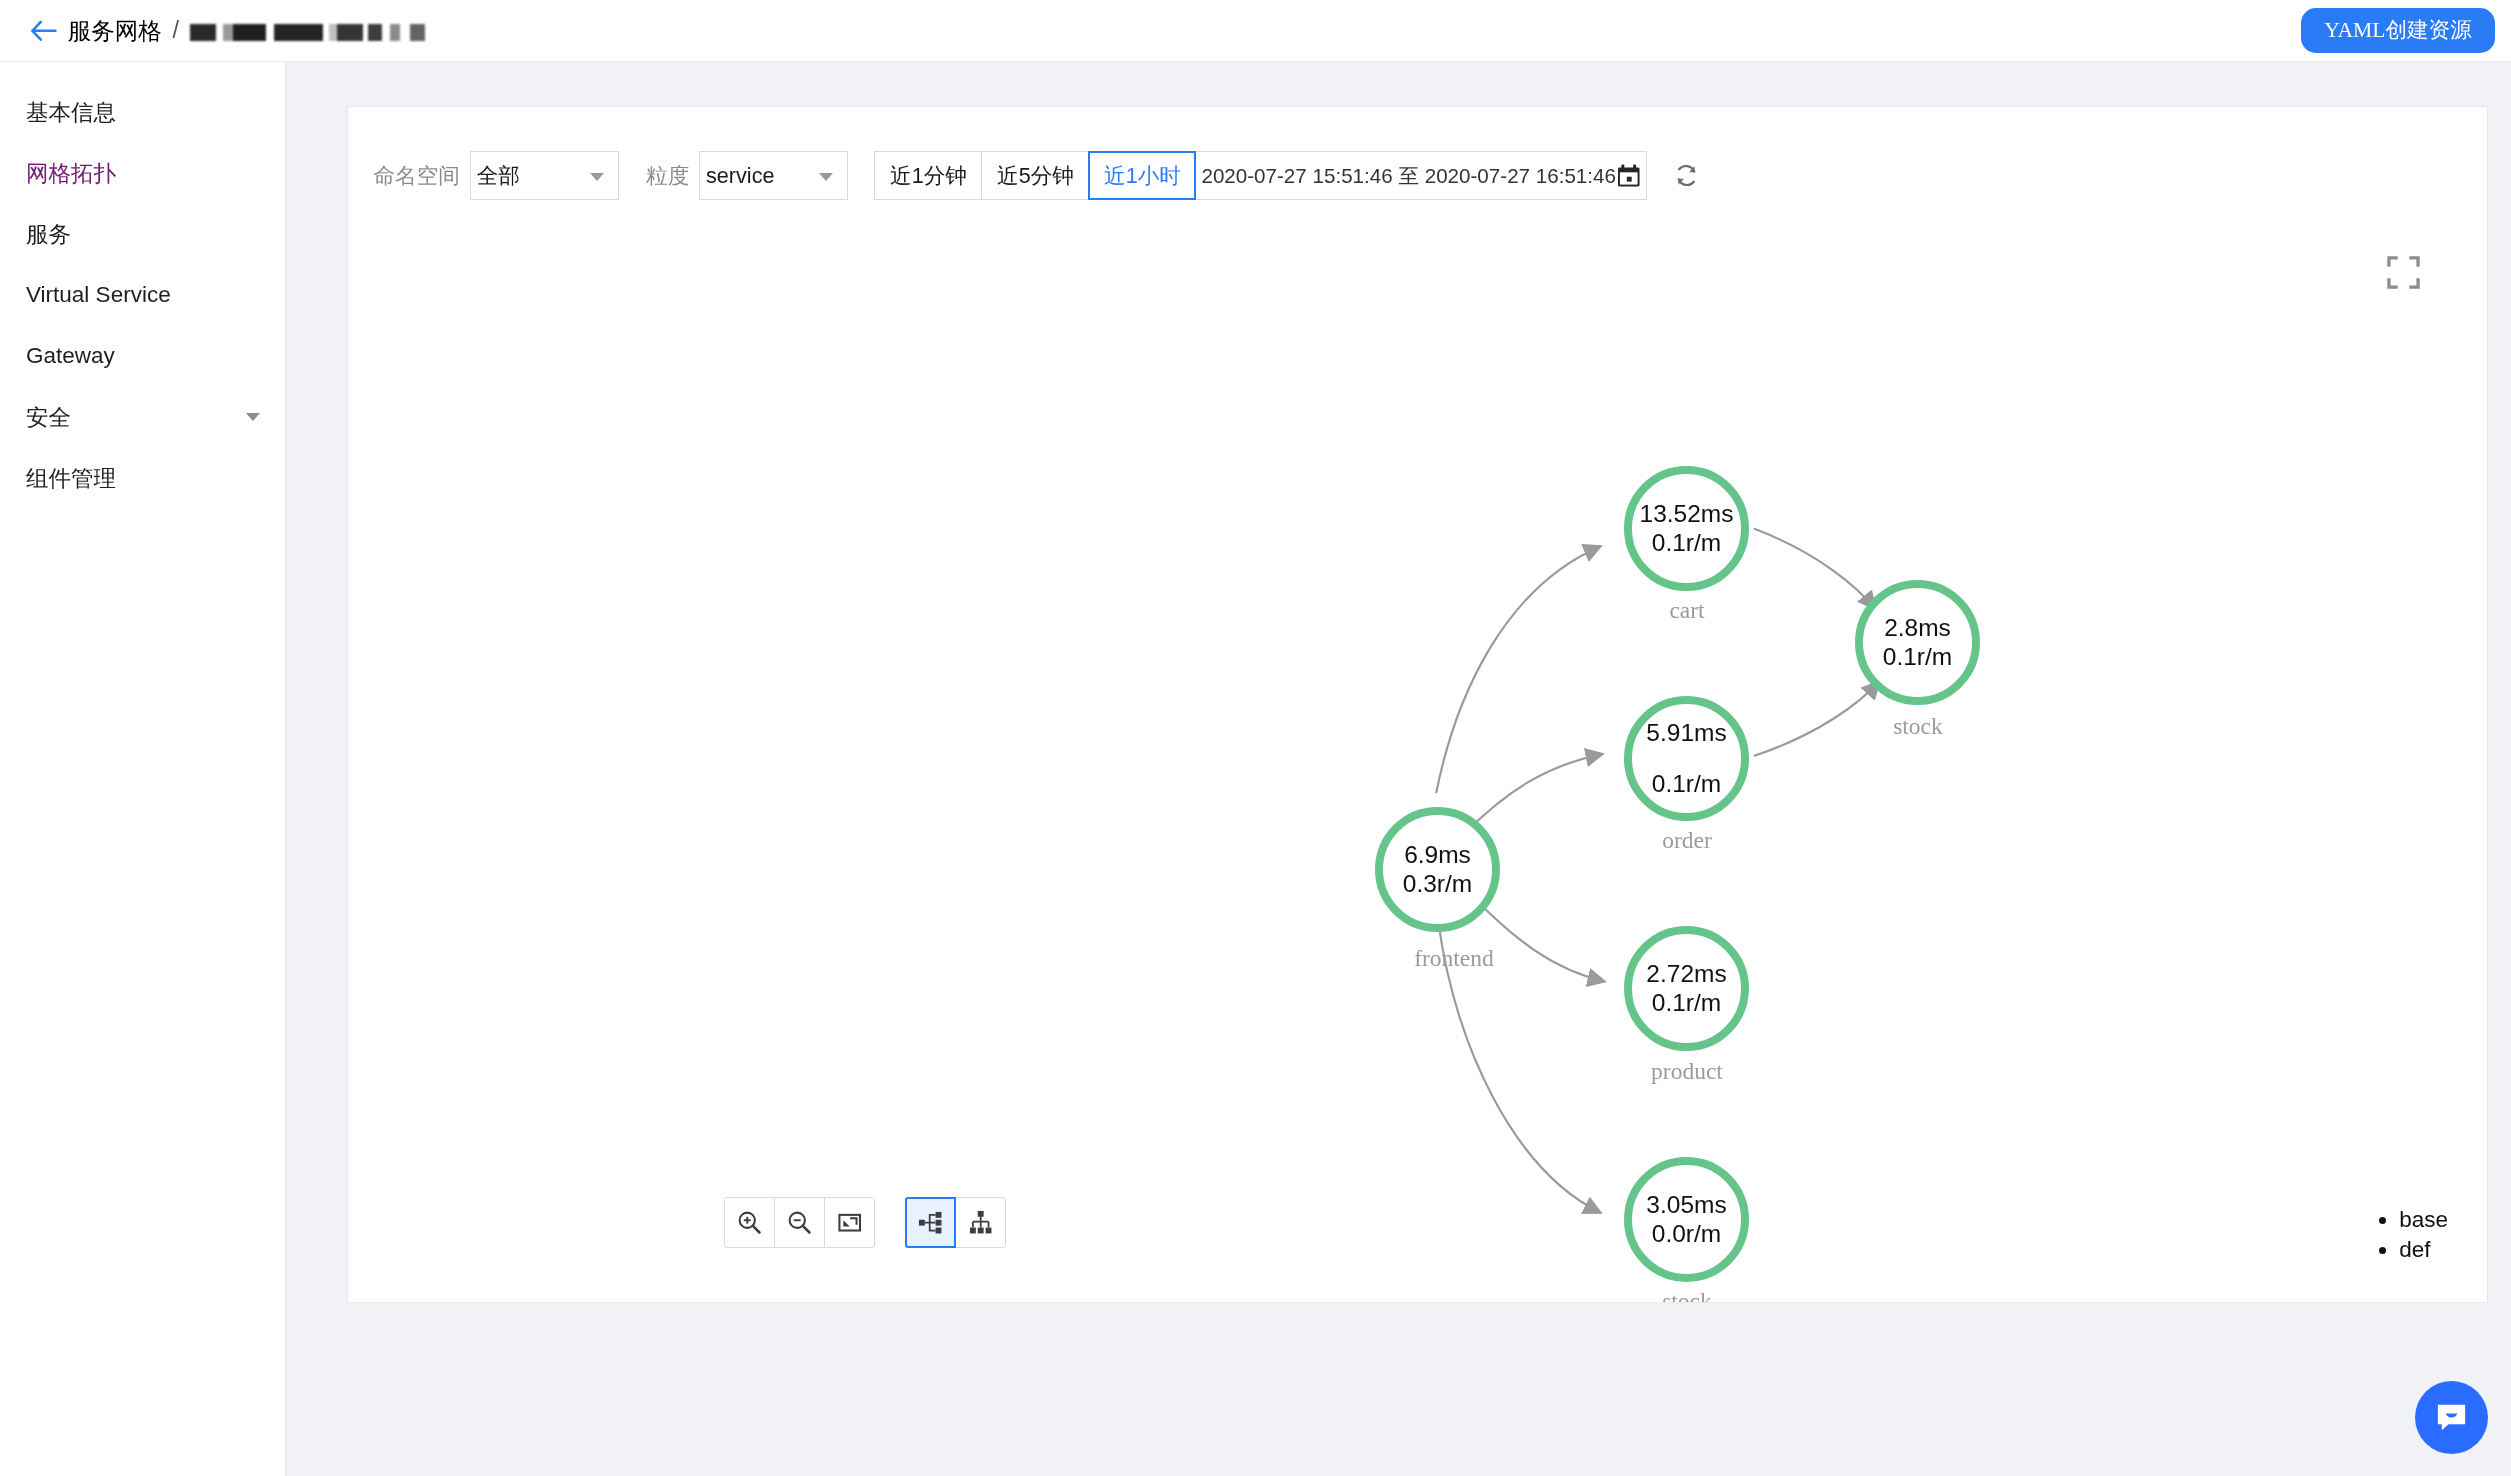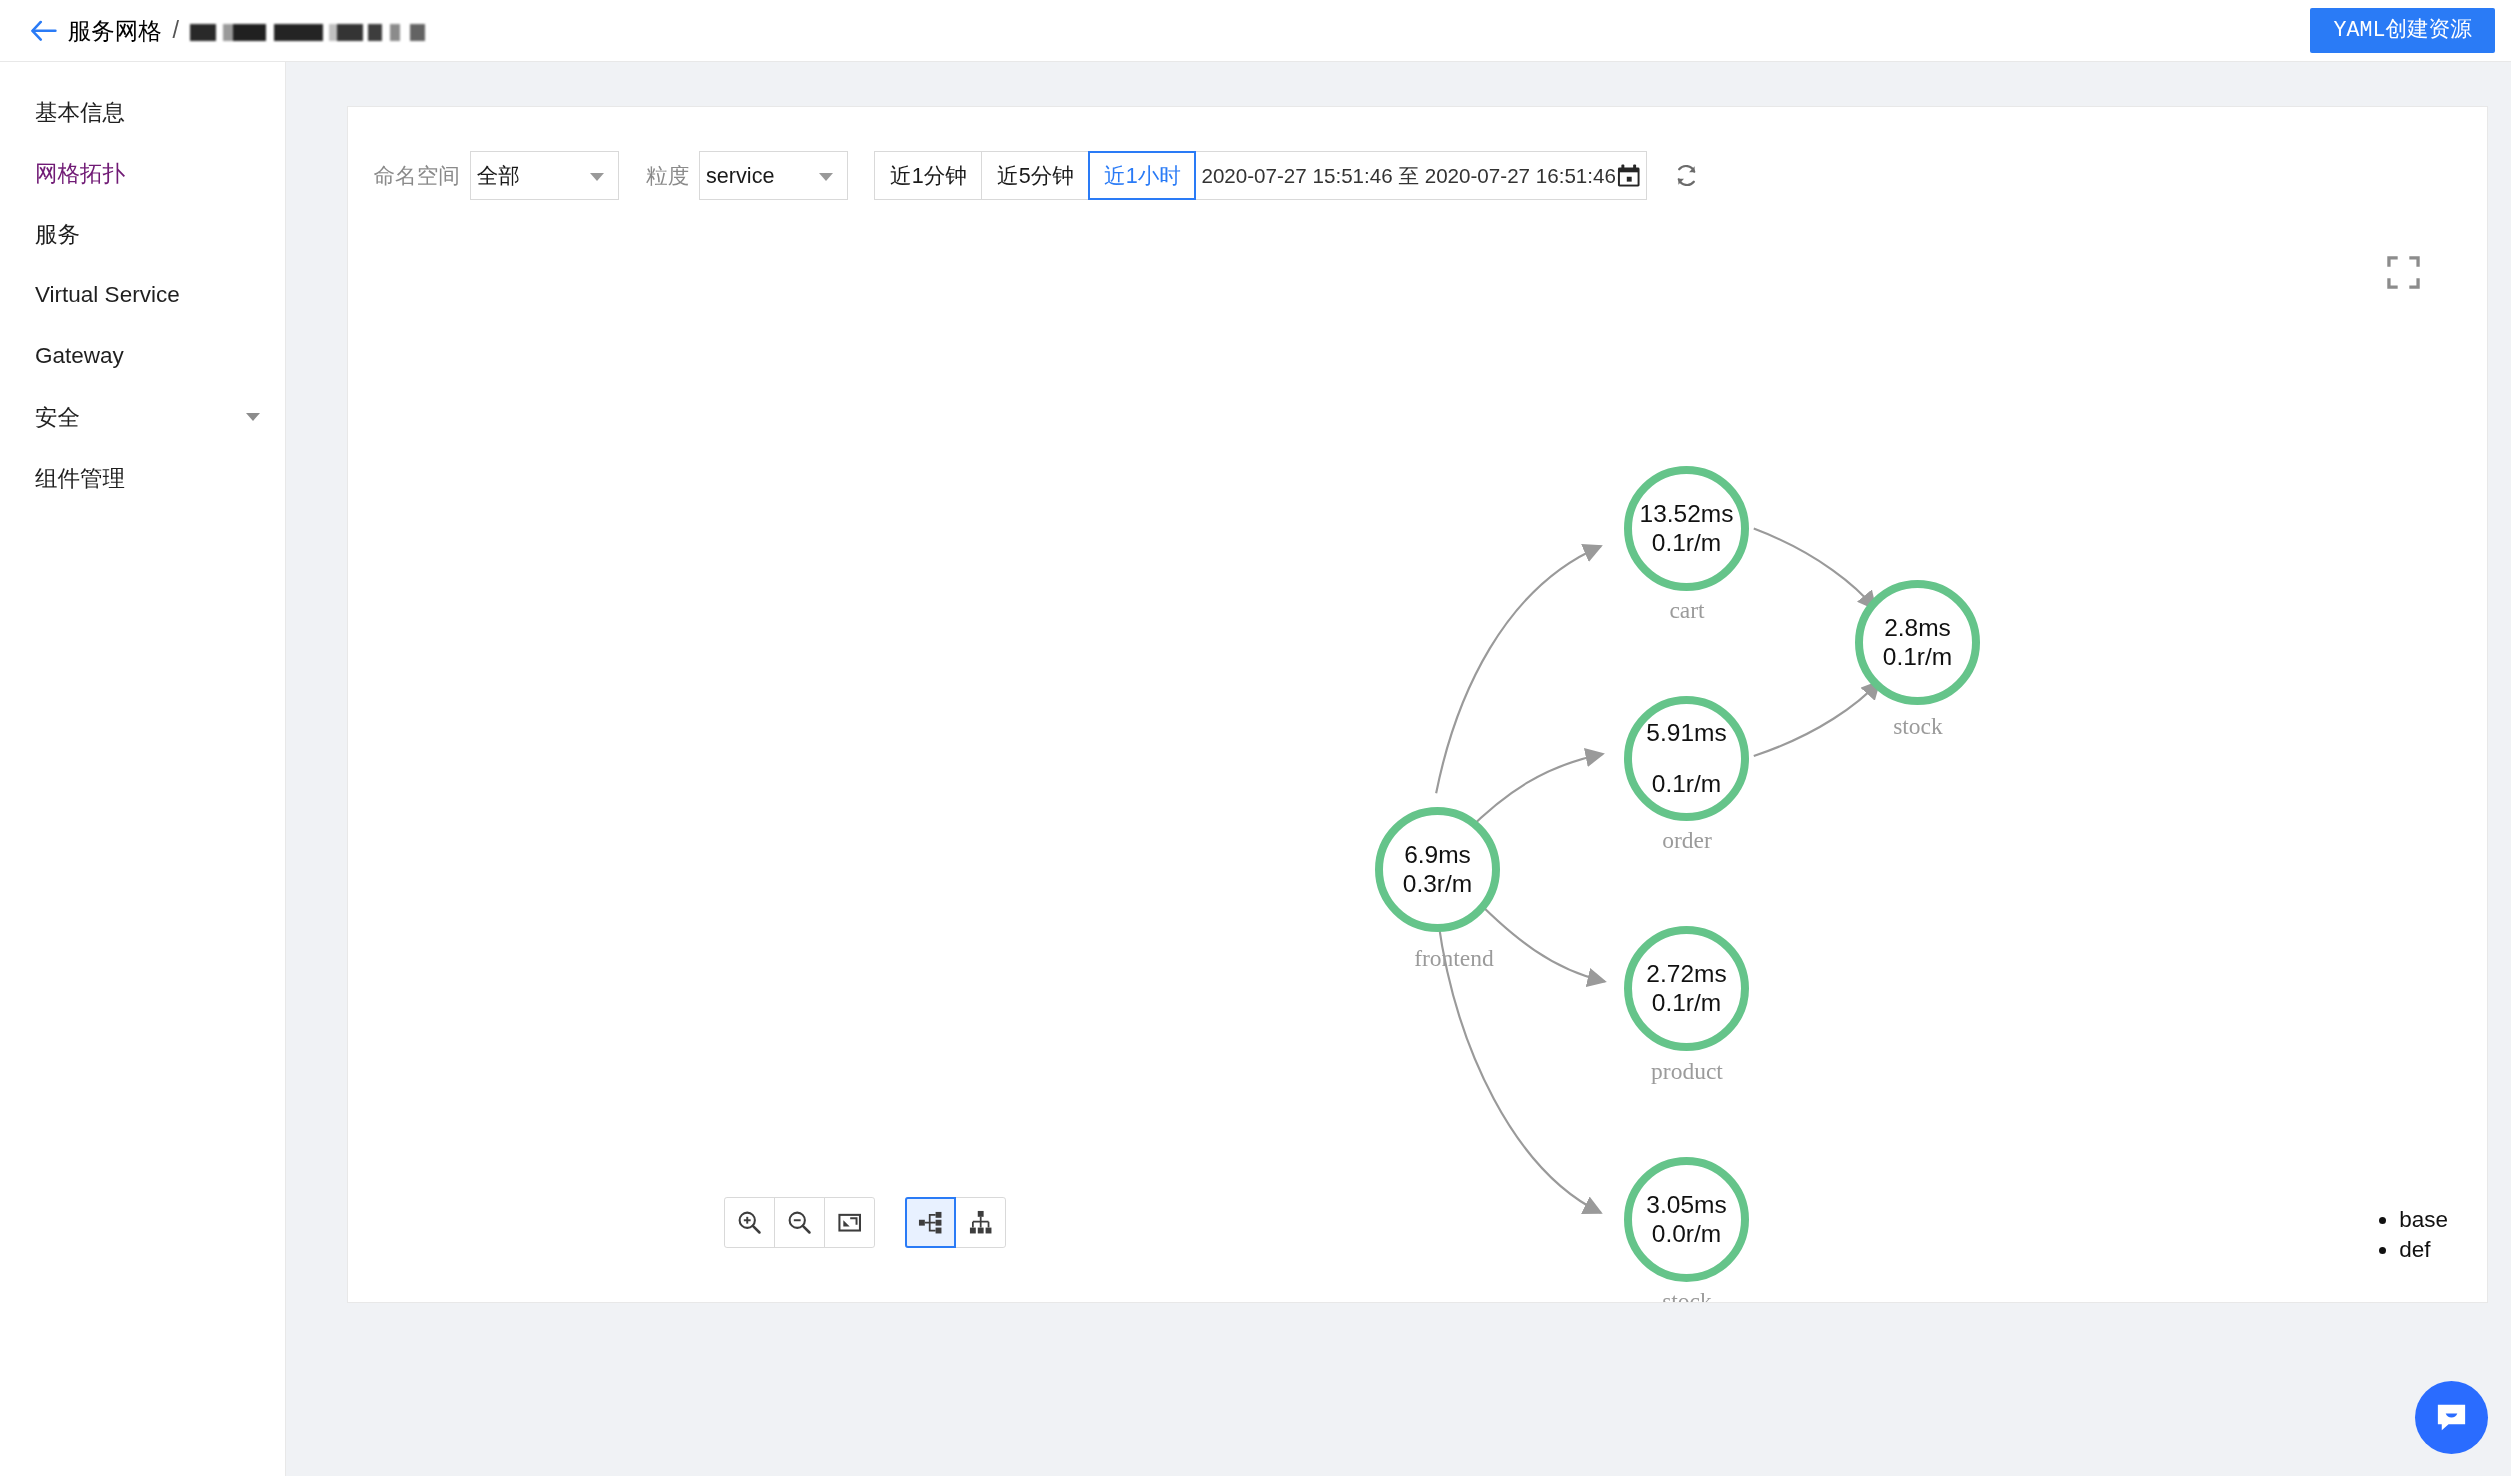--- a/index.html
+++ b/index.html
@@ -46,38 +46,38 @@
         rgba(255,255,255,0) 173px 178px,
         rgba(40,40,40,.9) 178px 192px, rgba(255,255,255,0) 192px 200px,
         rgba(90,90,90,.7) 200px 210px, rgba(255,255,255,0) 210px 220px,
         rgba(60,60,60,.8) 220px 235px);
     filter: blur(1.2px);
   }
   .yaml-btn {
     position: absolute; right: 15.7px; top: 7.8px;
     height: 45px; padding: 0 23.5px;
     background: #2a7bf6; color: #fff;
-    border: none; border-radius: 2px;
+    border: none; border-radius: 15px;
     font-size: 21.6px; line-height: 45px;
-    font-family: Liberation Mono, monospace;
+    font-family: Liberation Serif, serif;
     cursor: pointer;
   }
 
   
   .sidebar {
     position: absolute; top: 62px; left: 0;
     width: 286px; height: 1414px;
     background: #fff;
     border-right: 1px solid #e8e8e8;
     padding-top: 19.6px;
   }
   .side-item {
     height: 61px;
     display: flex; align-items: center;
-    padding-left: 35px; padding-right: 25.5px;
+    padding-left: 26px; padding-right: 25.5px;
     font-size: 22.5px; color: #1f1f1f;
     cursor: pointer;
   }
   .side-item.active { color: #701a75; }
   .side-item .caret {
     margin-left: auto;
     width: 0; height: 0;
     border-left: 7.8px solid transparent;
     border-right: 7.8px solid transparent;
     border-top: 8.8px solid #8c8c8c;

